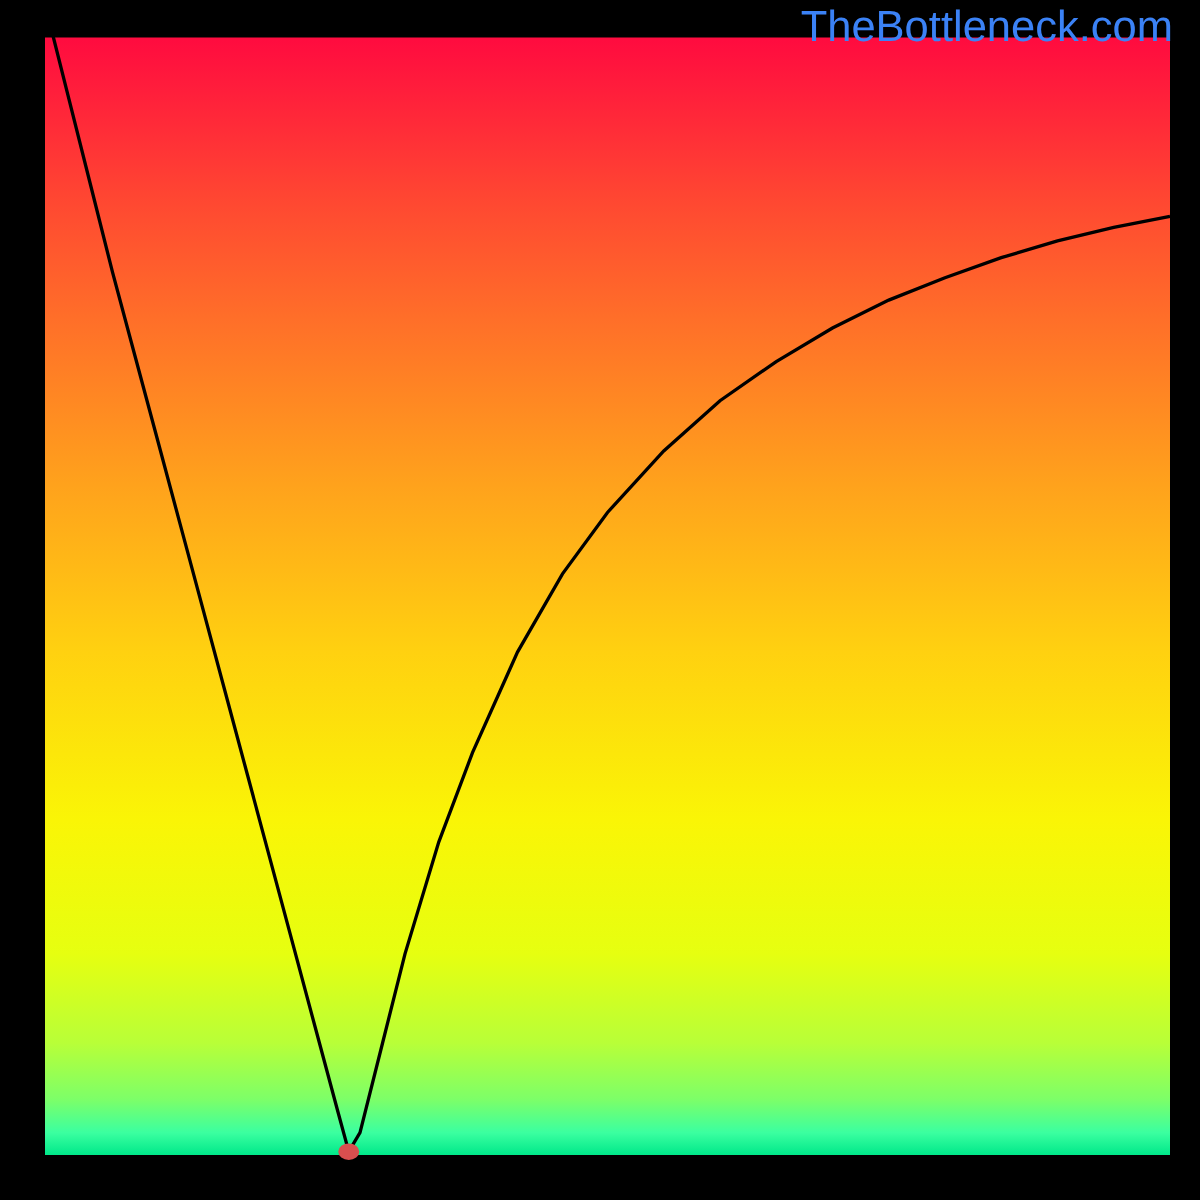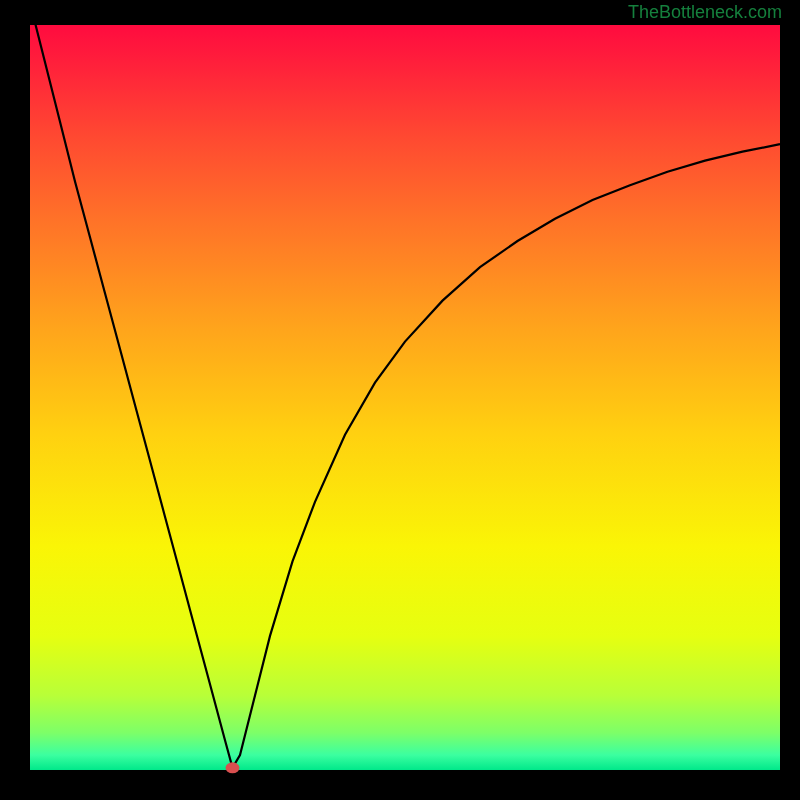--- a/index.html
+++ b/index.html
@@ -8,22 +8,22 @@
     position: absolute;
     top: 0;
     left: 0;
     width: 800px;
     height: 800px;
   }
   .watermark {
     position: absolute;
     top: 2px;
     right: 18px;
-    color: #15803d;
-    font-size: 18px;
+    color: #3b82f6;
+    font-size: 29px;
     font-weight: normal;
     z-index: 10;
   }
   svg { display: block; }
 </style>
 </head>
 <body>
 
 <div class="chart-container">
   <svg id="chart-svg" width="800" height="800" viewBox="0 0 800 800">

